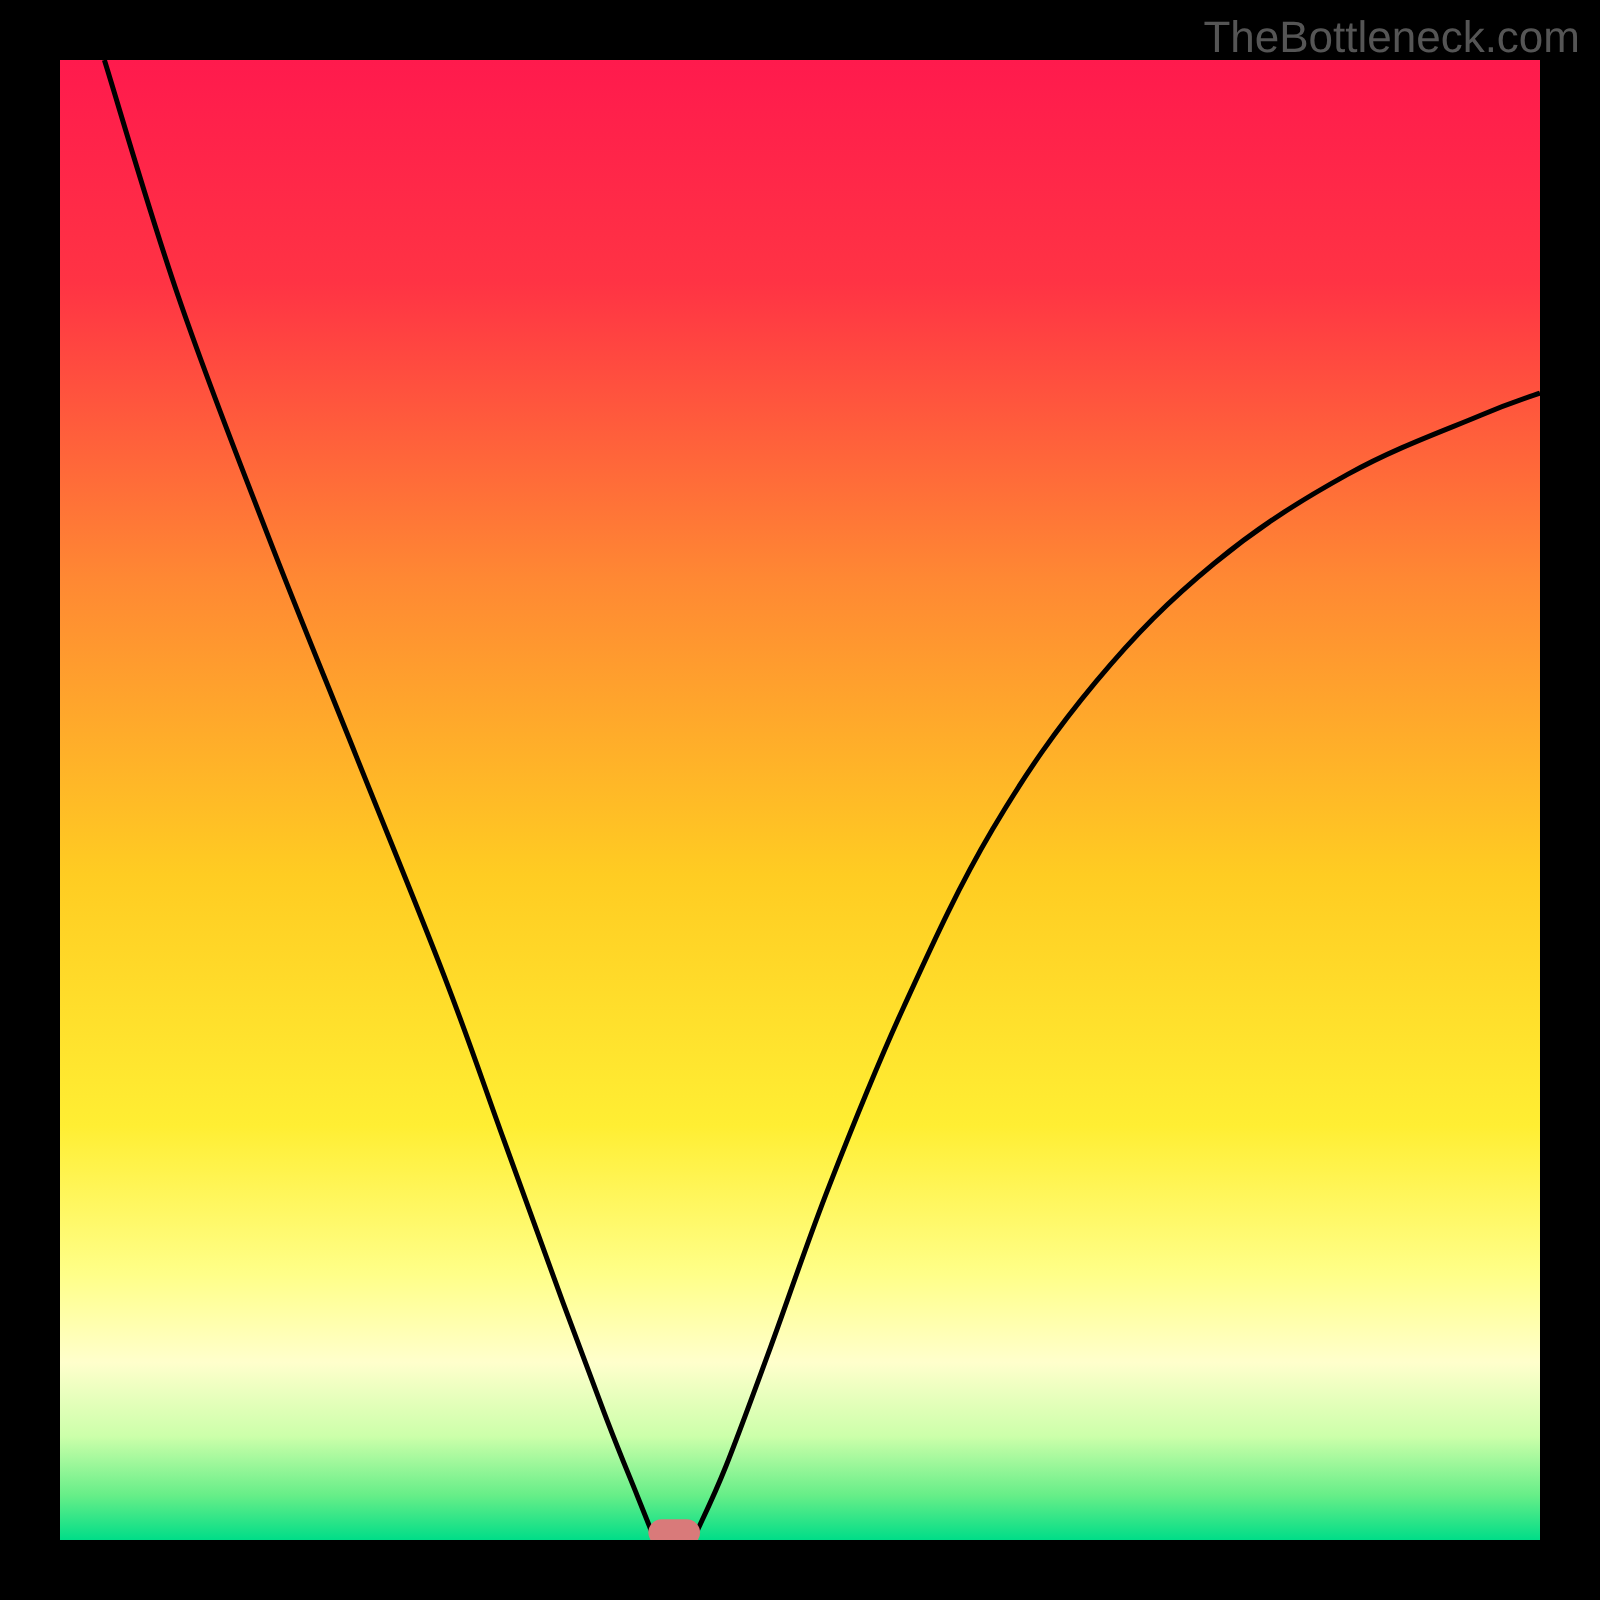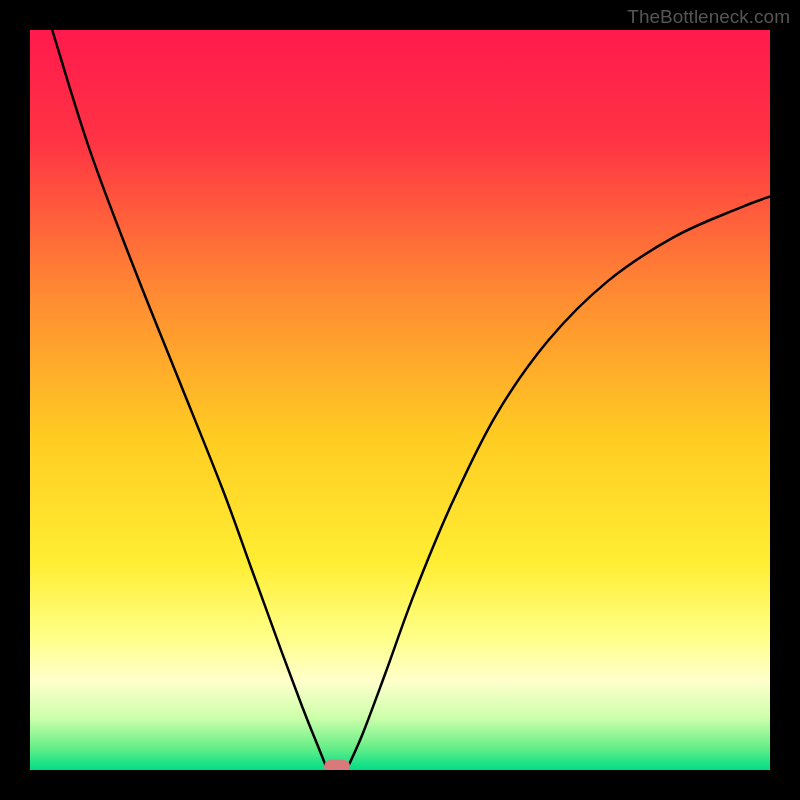--- a/index.html
+++ b/index.html
@@ -16,21 +16,21 @@
     top: 30px;
     left: 30px;
     width: 740px;
     height: 740px;
   }
   .watermark {
     position: absolute;
     top: 6px;
     right: 10px;
     color: #555;
-    font-size: 19px;
+    font-size: 22px;
     font-weight: 500;
     z-index: 10;
   }
   svg {
     display: block;
   }
 </style>
 </head>
 <body>
 

